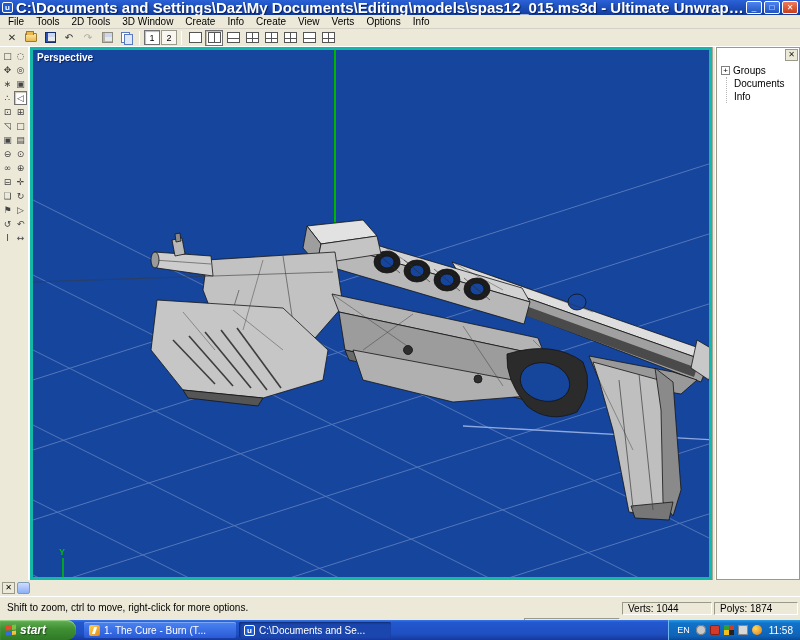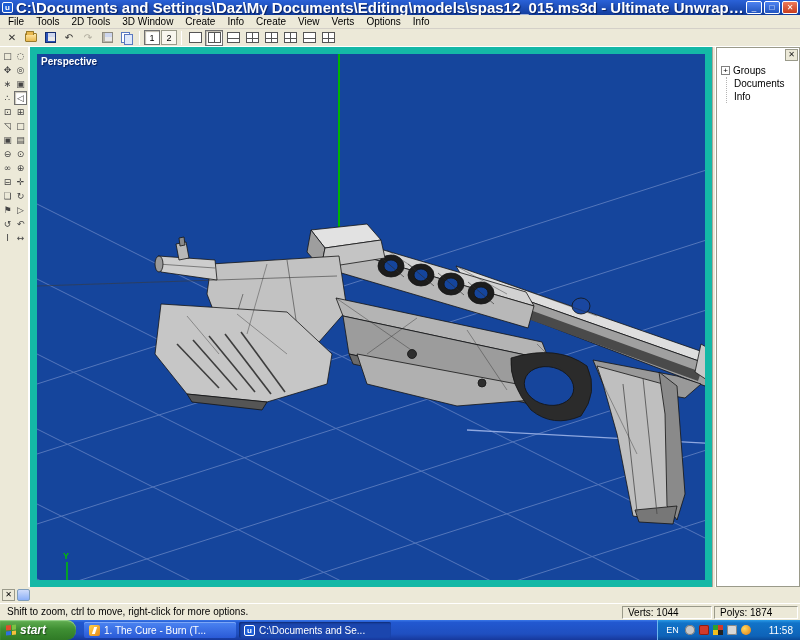--- a/index.html
+++ b/index.html
@@ -39,40 +39,40 @@
   .pane.pv::before { content:""; position:absolute; left:50%; top:0; bottom:0; width:1px; background:#555; }
   .pane.ph::after { content:""; position:absolute; top:50%; left:0; right:0; height:1px; background:#555; }
   .tb-btn.pressed { border-color:#707070; background:#fff; box-shadow:inset 1px 1px 1px #c0bcae; }
 
   
   .main { flex:1 1 auto; display:flex; min-height:0; }
   .toolbox { width:30px; background:#ece9d8; border-right:2px solid #fff; display:flex; flex-wrap:wrap; align-content:flex-start; padding:2px 1px; }
   .tbx { width:13px; height:14px; font-size:9px; color:#444; display:flex; align-items:center; justify-content:center; border:1px solid transparent; background:transparent; font-family:"DejaVu Sans",sans-serif; }
   .tbx.pressed { border:1px solid #707070; background:#fff; box-shadow:inset 1px 1px 1px #c8c4b6; }
 
-  .viewport { position:relative; width:682px; background:#15459C; border:7px solid #14b8a6; overflow:hidden; flex:0 0 auto; }
+  .viewport { position:relative; width:682px; background:#15459C; border:3px solid #14b8a6; overflow:hidden; flex:0 0 auto; }
   .vp-label { position:absolute; top:2px; left:4px; color:#fff; font-weight:bold; font-size:10px; z-index:5; text-shadow:1px 1px 1px #08205e; }
   .viewport svg { position:absolute; inset:0; }
 
   .splitter { width:4px; background:#ece9d8; border-left:1px solid #aaa69a; border-right:1px solid #fff; flex:0 0 auto; }
 
   .sidepanel { flex:1; background:#fff; border:1px solid #9a9a8a; position:relative; font-size:10px; }
   .sp-close { position:absolute; top:1px; right:1px; width:13px; height:12px; border:1px solid #9a9a8a; background:#ece9d8; font-size:8px; line-height:10px; text-align:center; color:#222; }
   .tree { padding:16px 2px 0 4px; }
   .tree-row { display:flex; align-items:center; height:13px; color:#000; white-space:nowrap; }
   .expander { width:9px; height:9px; border:1px solid #808080; background:#fff; font-size:8px; line-height:7px; text-align:center; margin-right:3px; color:#000; }
   .tree-child { margin-left:5px; border-left:1px dotted #b5b5b5; padding-left:7px; }
 
   
   .logrow { height:16px; background:#ece9d8; display:flex; align-items:center; padding:1px 2px; gap:2px; flex:0 0 auto; }
   .log-close { width:13px; height:12px; border:1px solid #9a9a8a; background:#ece9d8; font-size:8px; line-height:10px; text-align:center; }
   .log-field { flex:1; height:13px; background:#fff; border:1px solid #7f9db9; padding:0 3px; line-height:12px; color:#000; white-space:nowrap; overflow:hidden; }
   .log-scroll { width:13px; height:12px; border-radius:2px; background:linear-gradient(#cfdcfb,#8cb0f8); border:1px solid #7f9db9; }
 
-  .statusbar { height:17px; background:#ece9d8; display:flex; align-items:center; gap:2px; padding:1px 2px; border-top:1px solid #fff; flex:0 0 auto; }
+  .statusbar { height:24px; background:#ece9d8; display:flex; align-items:center; gap:2px; padding:1px 2px; border-top:1px solid #fff; flex:0 0 auto; }
   .st-cell { height:13px; border:1px solid; border-color:#9a9a8a #fff #fff #9a9a8a; padding:0 5px; line-height:12px; color:#000; white-space:nowrap; }
   .st-hint { flex:1; border:none; }
   .st-mem { width:96px;margin-top:32px; } .st-verts { width:90px; } .st-polys { width:84px; }
 
   
   .taskbar { height:20px; background:linear-gradient(#3a77e8 0%,#2258d0 12%,#1f4fc0 70%,#16389c 100%); display:flex; align-items:stretch; flex:0 0 auto; }
   .startbtn { width:76px; background:linear-gradient(#63b053,#3f8f33 45%,#2f7a26); border-radius:0 9px 9px 0; display:flex; align-items:center; gap:4px; padding:0 10px 0 6px; box-shadow:inset 0 1px 1px #9bd48c; }
   .startbtn .label { color:#fff; font-size:12px; font-weight:bold; font-style:italic; text-shadow:1px 1px 1px #1e4a18; }
   .winflag { width:10px; height:10px; display:grid; grid-template-columns:1fr 1fr; grid-template-rows:1fr 1fr; gap:1px; transform:skewY(-6deg); }
   .winflag i { display:block; }
@@ -82,21 +82,21 @@
   .task { width:152px; height:16px; border-radius:2px; background:linear-gradient(#4b84f2,#2a5ad6); box-shadow:inset 0 1px 0 #7ba6f6; display:flex; align-items:center; gap:4px; padding:0 5px; color:#fff; font-size:10px; white-space:nowrap; overflow:hidden; }
   .task.active { background:#1b46ae; box-shadow:inset 1px 1px 2px #0e2a72; }
   .task .lbl { overflow:hidden; text-overflow:ellipsis; }
   .ticon { width:11px; height:11px; flex:0 0 auto; border-radius:2px; }
   .ticon.winamp { background:linear-gradient(135deg,#ffd24a,#e88a1a); position:relative; }
   .ticon.winamp::before { content:""; position:absolute; left:4px; top:2px; width:3px; height:7px; background:#fff; transform:skewX(-18deg); }
   .ticon.firefox { border-radius:50%; background:radial-gradient(circle at 40% 40%,#3a6ee8 45%,#f08a1d 48%,#e8641a); }
   .ticon.unwrap { background:#1b5cd6; border:1px solid #fff; color:#fff; font-size:8px; font-weight:bold; text-align:center; line-height:9px; }
   .tray { display:flex; align-items:center; gap:4px; background:linear-gradient(#2a9be8 0%,#1173c8 15%,#0e63b8 80%,#0a4a98 100%); border-left:1px solid #6db6ee; padding:0 7px 0 8px; color:#fff; }
   .tray .lang { font-size:9px; margin-right:2px; }
-  .tray .clock { font-size:10px; margin-left:14px; }
+  .tray .clock { font-size:10px; margin-left:3px; }
   .tico { width:10px; height:10px; flex:0 0 auto; }
   .tico.globe { border-radius:50%; background:#c8c8c8; box-shadow:inset 0 0 0 1px #777; }
   .tico.alert { background:#d23a2a; border-radius:2px; box-shadow:inset 0 0 0 1px #8e1d12; }
   .tico.quad { display:grid; grid-template-columns:1fr 1fr; grid-template-rows:1fr 1fr; }
   .tico.quad i:nth-child(1){background:#2fa02f;} .tico.quad i:nth-child(2){background:#d23a2a;}
   .tico.quad i:nth-child(3){background:#f0c020;} .tico.quad i:nth-child(4){background:#222;}
   .tico.gray { background:#d8d8d8; border-radius:2px; box-shadow:inset 0 0 0 1px #888; }
   .tico.orange { border-radius:50%; background:radial-gradient(circle at 35% 35%,#ffd75e,#e07a10); }
 </style>
 </head>

